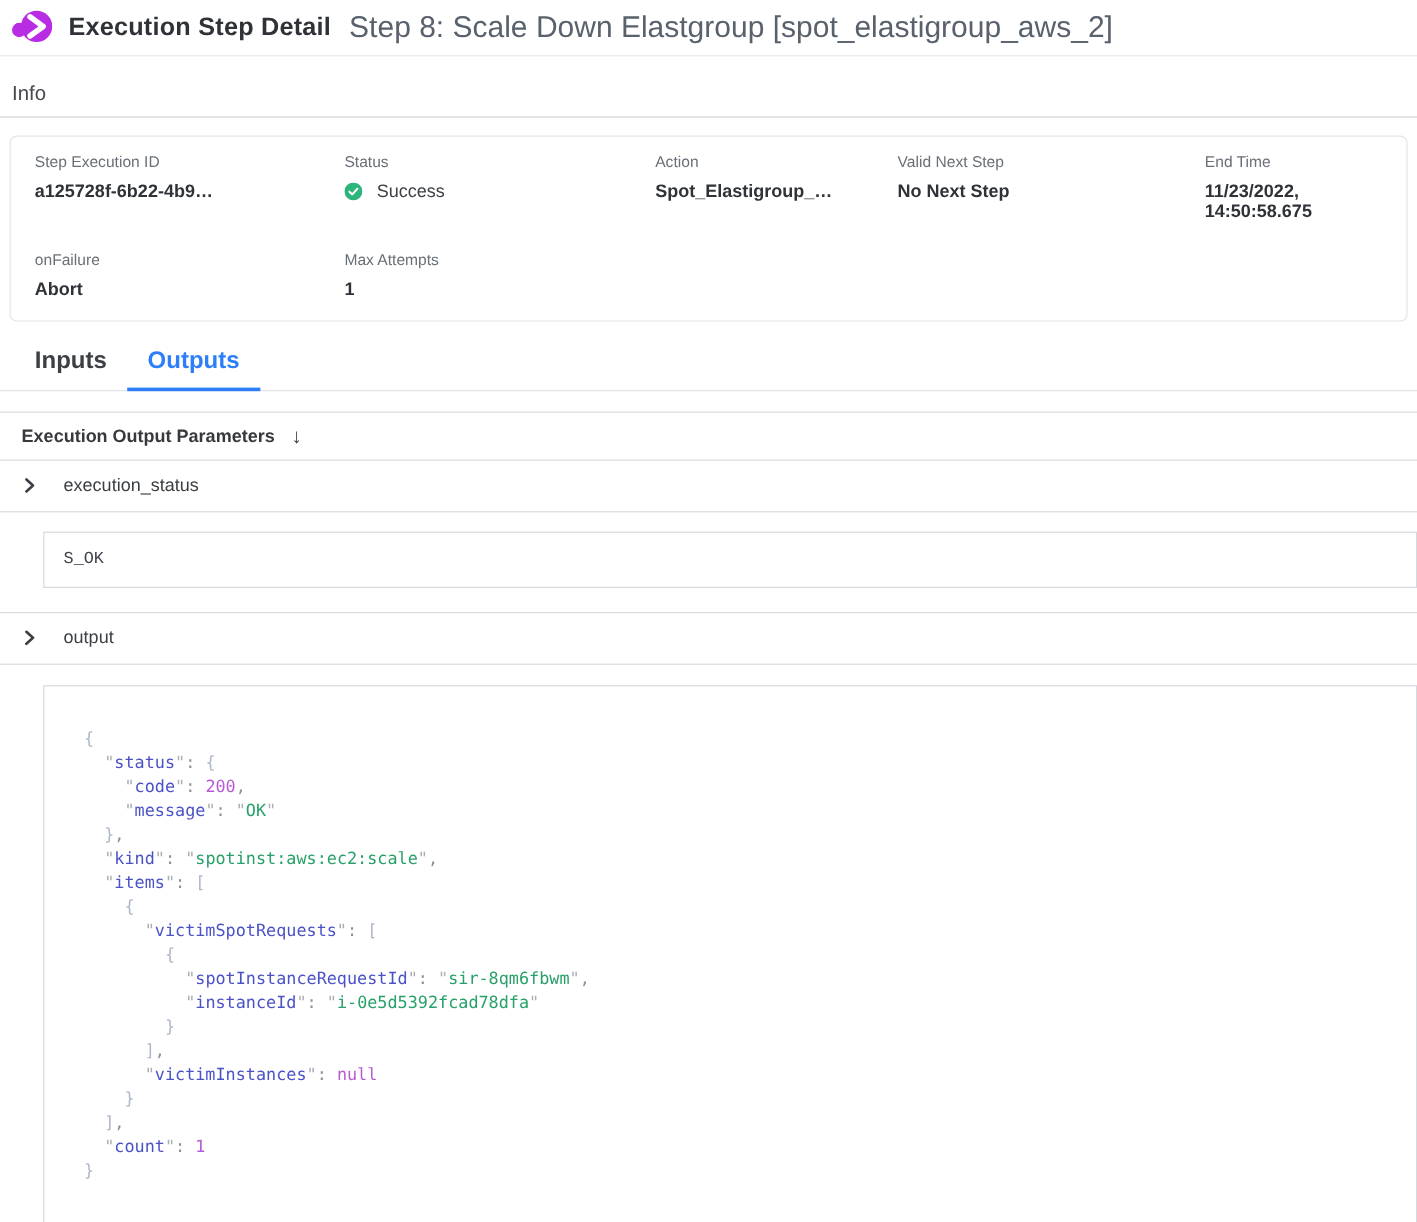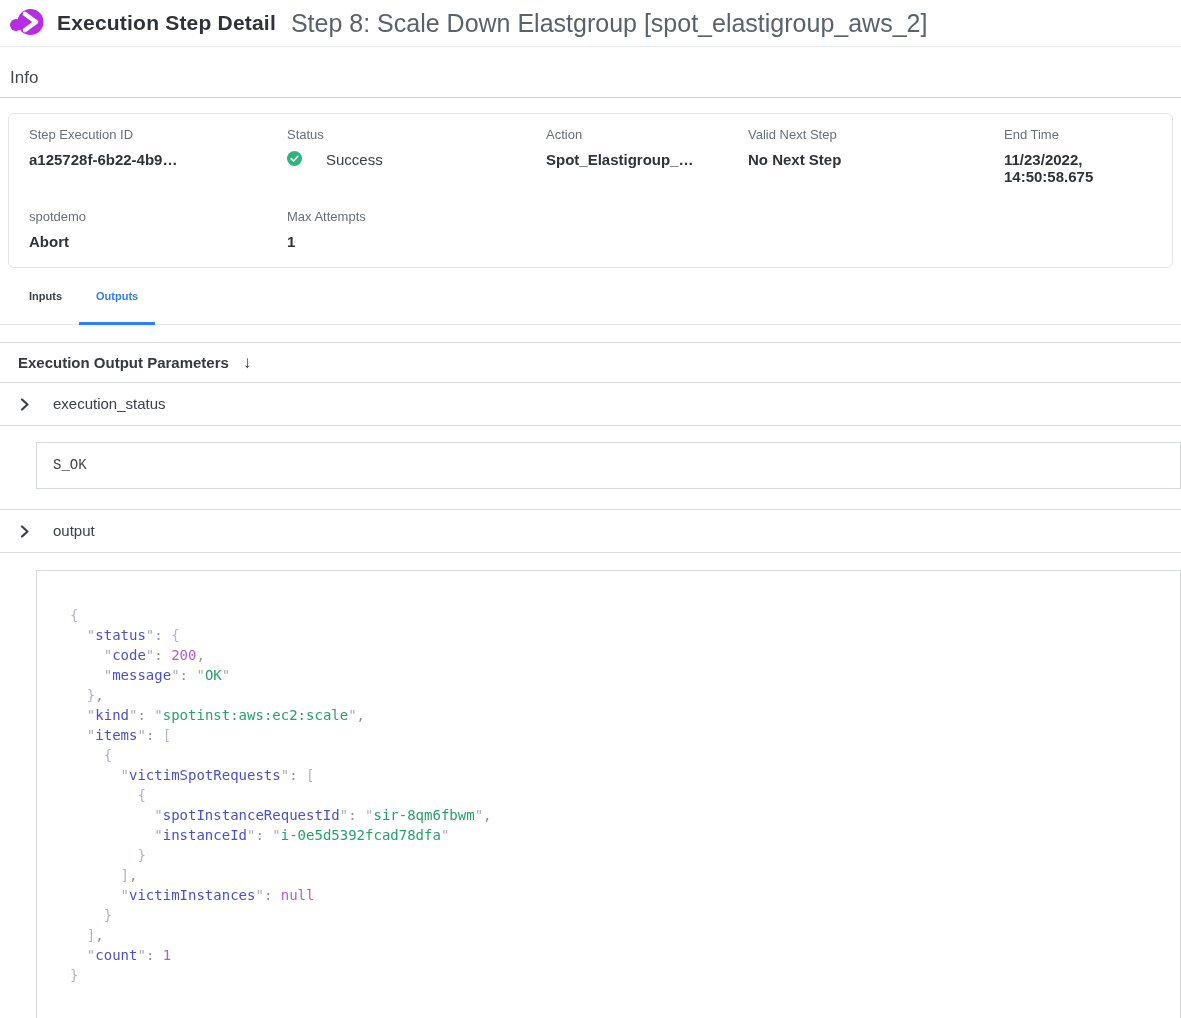--- a/index.html
+++ b/index.html
@@ -30,31 +30,31 @@
     margin: 15px 8px 0 8px;
     border: 1px solid #e1e4e8; border-radius: 6px;
     padding: 13px 0 17px 20px;
     display: grid;
     grid-template-columns: 258px 259px 202px 256px 1fr;
     row-gap: 24px;
   }
   .field-label { font-size: 13px; color: #697077; }
   .field-value { font-size: 15px; font-weight: 700; color: #2f3338; margin-top: 9px; }
   .field-value.link { color: #2d7ff9; font-weight: 700; cursor: pointer; }
-  .status-value { display: flex; gap: 24px; }
+  .status-value { display: flex; align-items: center; gap: 12px; }
   .status-value .field-value-text { font-size: 15px; font-weight: 400; color: #3c4045; }
   .check-icon { width: 15px; height: 15px; display: inline-block; }
 
   
   .tabs {
     margin-top: 13px; padding-left: 12px;
     display: flex; border-bottom: 1px solid #e2e5e8;
   }
   .tab {
-    padding: 9px 17px 20px; font-size: 11px; font-weight: 700;
+    padding: 9px 17px 10px; font-size: 20px; font-weight: 700;
     color: #3c4045; cursor: pointer;
     border-bottom: 3px solid transparent; margin-bottom: -1px;
   }
   .tab.active { color: #2d7ff9; border-bottom-color: #2d7ff9; }
   .div-after-tabs { margin-top: 17px; }
 
   
   .section-row {
     display: flex; align-items: center;
     padding: 11px 0 11px 18px;
@@ -137,21 +137,21 @@
   </div>
   <div class="field">
     <div class="field-label">Valid Next Step</div>
     <div class="field-value">No Next Step</div>
   </div>
   <div class="field">
     <div class="field-label">End Time</div>
     <div class="field-value">11/23/2022, 14:50:58.675</div>
   </div>
   <div class="field">
-    <div class="field-label">spotdemo</div>
+    <div class="field-label">onFailure</div>
     <div class="field-value">Abort</div>
   </div>
   <div class="field">
     <div class="field-label">Max Attempts</div>
     <div class="field-value">1</div>
   </div>
   <div></div>
 </div>
 
 <div class="tabs">

